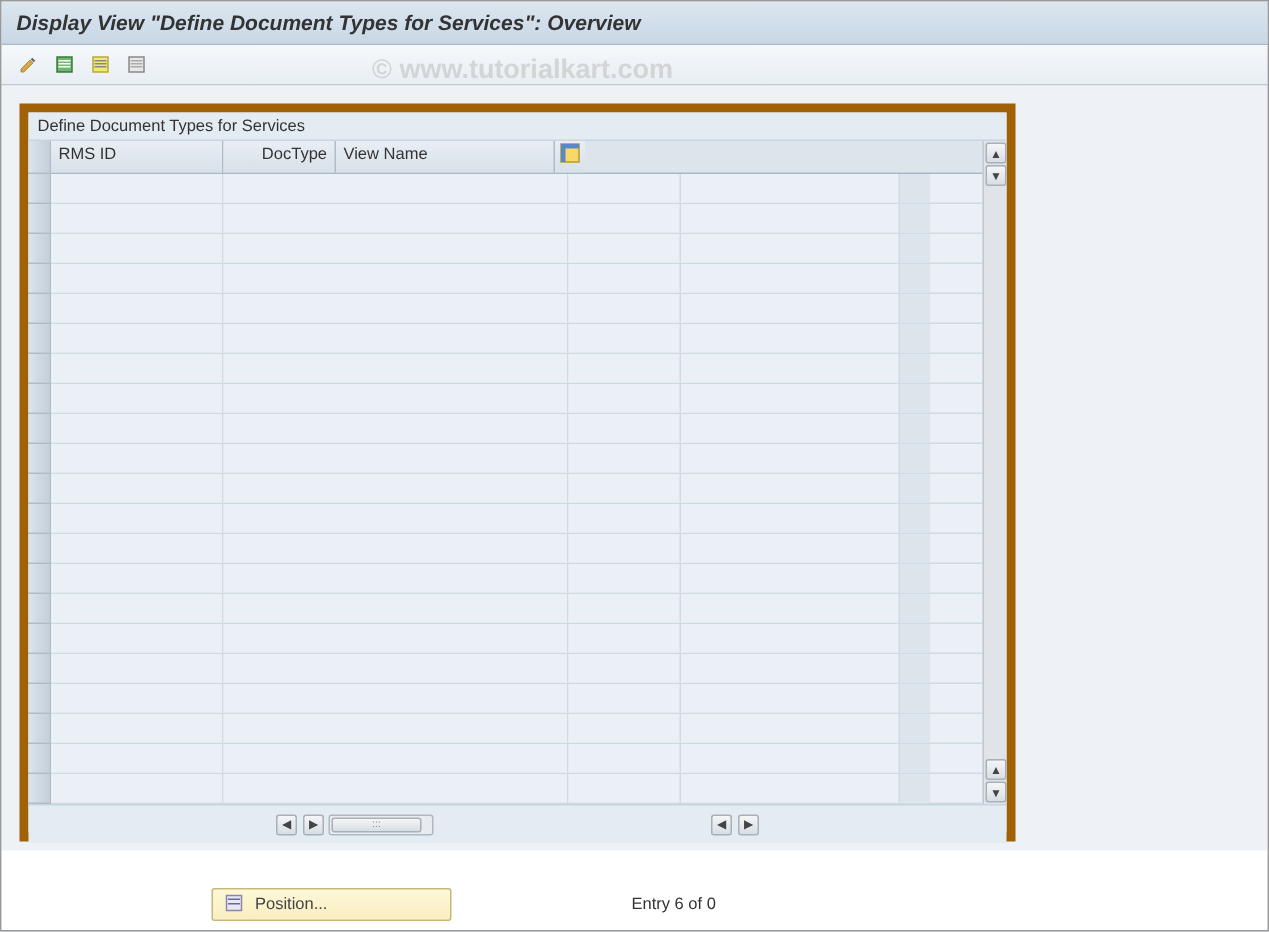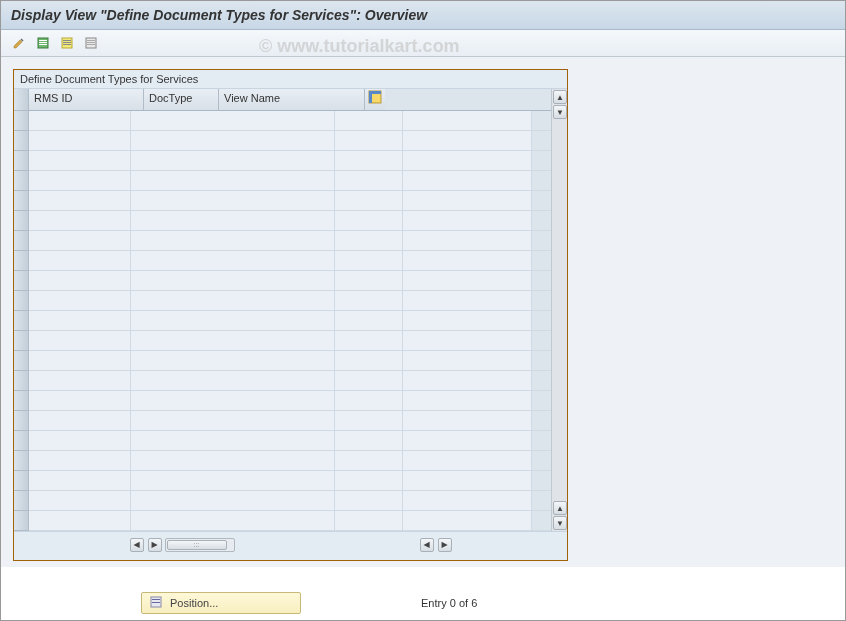--- a/index.html
+++ b/index.html
@@ -39,23 +39,23 @@
       justify-content: center;
       cursor: pointer;
       border-radius: 2px;
     }
     .content {
       padding: 12px;
       background: #eef2f6;
       height: 510px;
     }
     .panel {
-      border: 1px solid #a16207;
+      border: 6px solid #a16207;
       background: #e4ecf3;
-      width: 555px;
+      width: 664px;
       height: 492px;
       position: relative;
     }
     .panel-title {
       padding: 3px 6px;
       color: #333;
       font-size: 11px;
       border-bottom: 1px solid #c8d4e0;
       background: #e4ecf3;
     }
@@ -88,21 +88,21 @@
       padding: 3px 5px;
       border-right: 1px solid #b0bcc8;
       color: #333;
       font-size: 11px;
       background: linear-gradient(to bottom, #e8eef4 0%, #d8e0e8 100%);
       white-space: nowrap;
       overflow: hidden;
     }
     .col-rms { width: 115px; }
     .col-sps { width: 230px; }
-    .col-doctype { width: 75px; }
+    .col-doctype { width: 75px; text-align: right; }
     .col-rule { width: 146px; }
     .col-settings { width: 20px; text-align: center; padding: 1px; border-right: none; cursor: pointer; }
     .grid-body {
       background: #eaf0f6;
     }
     .grid-row {
       display: flex;
       height: 20px;
       border-bottom: 1px solid #d0dae4;
     }
@@ -187,21 +187,21 @@
       padding: 0 8px;
       gap: 8px;
       cursor: pointer;
       font-size: 11px;
       color: #444;
     }
     .position-btn .icon { font-size: 10px; }
     .watermark {
       position: absolute;
       top: 36px;
-      left: 259px;
+      left: 248px;
       color: rgba(200, 200, 200, 0.7);
       font-size: 18px;
       font-weight: bold;
       pointer-events: none;
       z-index: 100;
     }
     .entry-text { color: #333; font-size: 11px; }
   </style>
 </head>
 <body>
@@ -484,14 +484,14 @@
   <button class="position-btn">
     <span class="icon">
       <svg width="12" height="12">
           <rect x="1" y="1" width="10" height="10" fill="#e8e8f0" stroke="#8888a8"></rect>
           <rect x="2" y="3" width="8" height="1" fill="#6868a0"></rect>
           <rect x="2" y="6" width="8" height="1" fill="#6868a0"></rect>
         </svg>
     </span>
     <span>Position...</span>
   </button>
-  <span class="entry-text">Entry 0 of 6</span>
+  <span class="entry-text">Entry 6 of 0</span>
 </div>
 
 </body></html>

